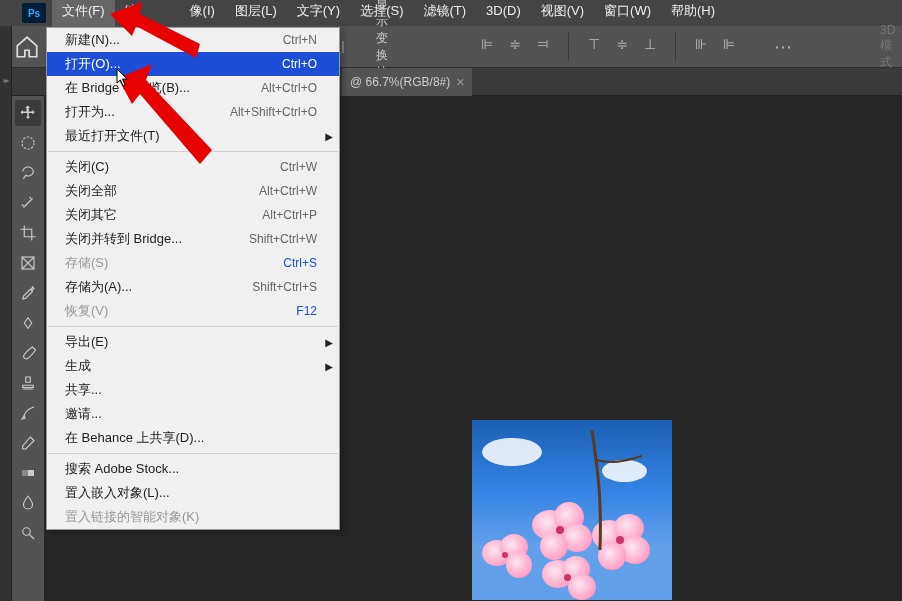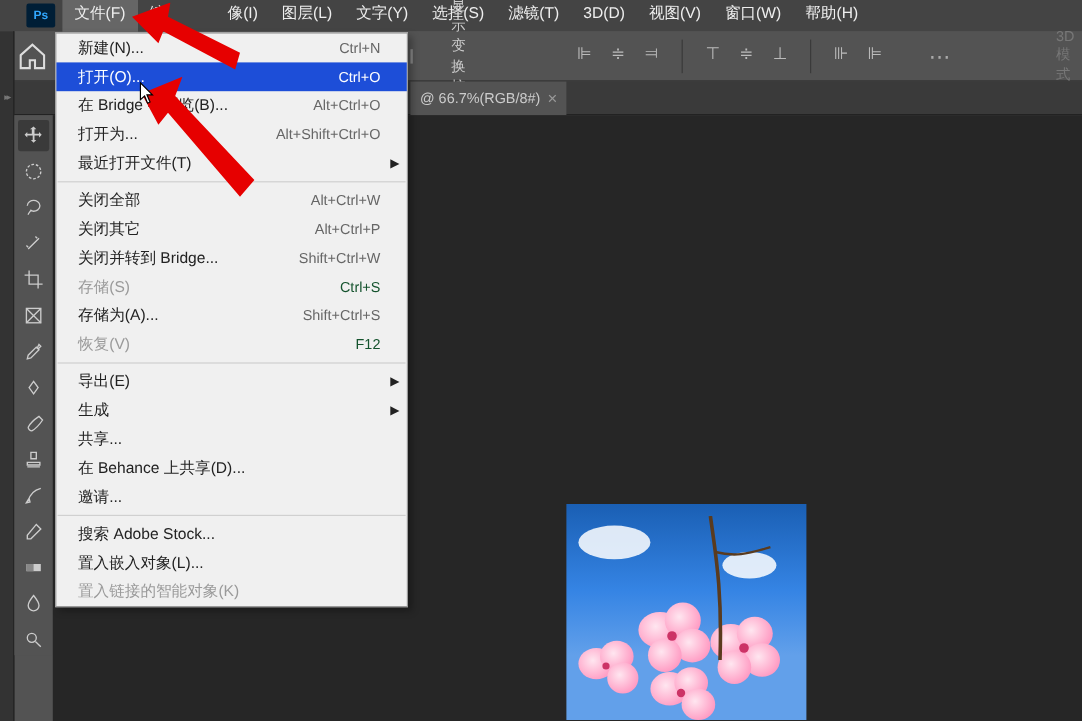--- a/index.html
+++ b/index.html
@@ -44,21 +44,21 @@
   .center { position: absolute; background: #cc3366; border-radius: 50%; }
   
   .dropdown { position: absolute; left: 46px; top: 27px; width: 294px; background: #f0f0f0; border: 1px solid #9a9a9a; box-shadow: 3px 3px 6px rgba(0,0,0,0.3); font-size: 13px; color: #222; z-index: 100; }
   .dd-item { display: flex; justify-content: space-between; align-items: center; padding: 3px 22px 3px 18px; height: 24px; cursor: default; position: relative; }
   .dd-item.highlight { background: #1d4ed8; color: #fff; }
   .dd-item.disabled { color: #9a9a9a; }
   .dd-sep { height: 1px; background: #d0d0d0; margin: 3px 1px; }
   .dd-label {}
   .dd-shortcut { color: #666; font-size: 12px; }
   .dd-item.highlight .dd-shortcut { color: #fff; }
-  .dd-item.disabled .dd-shortcut { color: #14532d; }
+  .dd-item.disabled .dd-shortcut { color: #1d4ed8; }
   .dd-arrow { position: absolute; right: 6px; font-size: 10px; }
   
   .red-arrow { position: absolute; z-index: 200; }
   .cursor { position: absolute; left: 116px; top: 68px; z-index: 300; width: 14px; height: 20px; }
 </style>
 </head>
 <body>
 
 <div class="menubar">
   <div class="ps-logo">Ps</div>
@@ -251,20 +251,24 @@
     <div class="dd-item">
       <span class="dd-label">打开为...</span>
       <span class="dd-shortcut">Alt+Shift+Ctrl+O</span>
     </div>
     <div class="dd-item">
       <span class="dd-label">最近打开文件(T)</span>
       <span class="dd-arrow">▶</span>
     </div>
     <div class="dd-sep"></div>
     <div class="dd-item">
+      <span class="dd-label">关闭(C)</span>
+      <span class="dd-shortcut">Ctrl+W</span>
+    </div>
+    <div class="dd-item">
       <span class="dd-label">关闭全部</span>
       <span class="dd-shortcut">Alt+Ctrl+W</span>
     </div>
     <div class="dd-item">
       <span class="dd-label">关闭其它</span>
       <span class="dd-shortcut">Alt+Ctrl+P</span>
     </div>
     <div class="dd-item">
       <span class="dd-label">关闭并转到 Bridge...</span>
       <span class="dd-shortcut">Shift+Ctrl+W</span>
@@ -287,24 +291,24 @@
       <span class="dd-arrow">▶</span>
     </div>
     <div class="dd-item">
       <span class="dd-label">生成</span>
       <span class="dd-arrow">▶</span>
     </div>
     <div class="dd-item">
       <span class="dd-label">共享...</span>
     </div>
     <div class="dd-item">
+      <span class="dd-label">邀请...</span>
+    </div>
+    <div class="dd-item">
       <span class="dd-label">在 Behance 上共享(D)...</span>
-    </div>
-    <div class="dd-item">
-      <span class="dd-label">邀请...</span>
     </div>
     <div class="dd-sep"></div>
     <div class="dd-item">
       <span class="dd-label">搜索 Adobe Stock...</span>
     </div>
     <div class="dd-item">
       <span class="dd-label">置入嵌入对象(L)...</span>
     </div>
     <div class="dd-item disabled">
       <span class="dd-label">置入链接的智能对象(K)</span>

